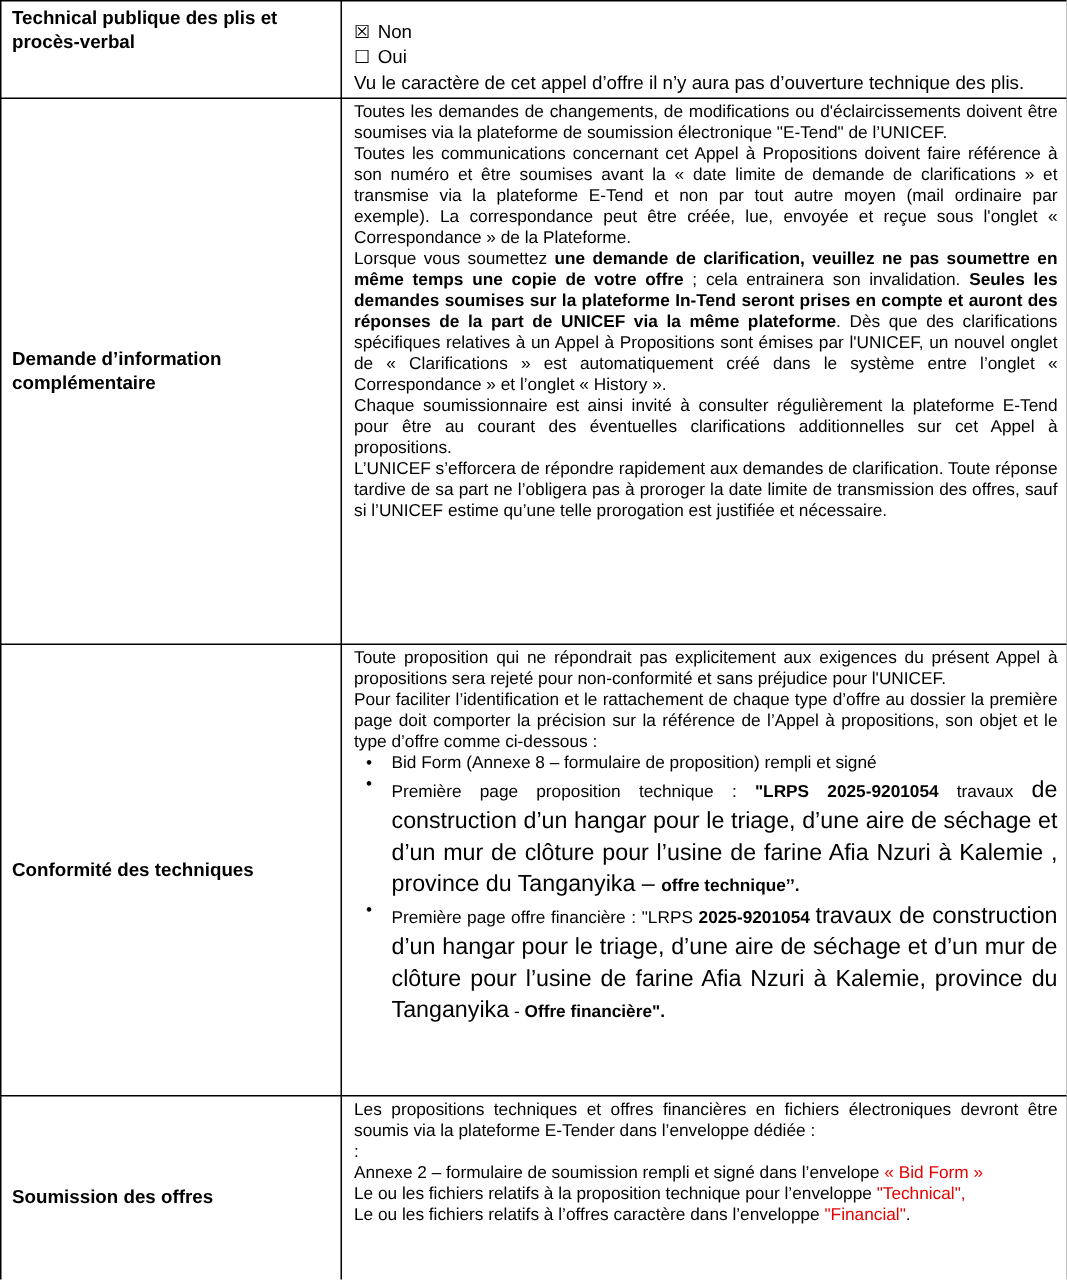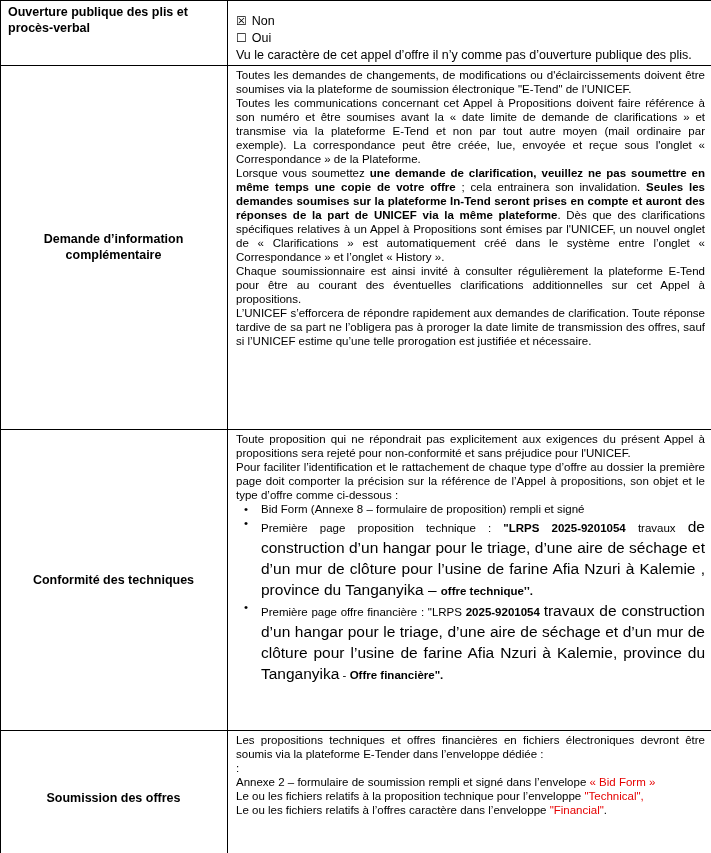--- a/index.html
+++ b/index.html
@@ -20,21 +20,21 @@
     vertical-align: top;
     overflow: hidden;
   }
   td.label-cell {
     font-weight: bold;
     font-size: 12.5px;
     line-height: 15.5px;
     padding: 4px 8px 4px 7px;
   }
   td.v-top { vertical-align: top; }
-  td.v-middle { vertical-align: middle; text-align: center; }
+  td.v-middle { vertical-align: middle; }
   td.content-cell {
     font-size: 11.5px;
     line-height: 14px;
     padding: 2px 6px 2px 8px;
   }
   td.content-cell.row1 {
     font-size: 12.5px;
     line-height: 16.8px;
     padding-top: 12px;
   }
@@ -63,26 +63,26 @@
 <body>
 
 <table class="doc">
   <colgroup>
     <col style="width:227px">
     <col style="width:484px">
   </colgroup>
   <tbody>
       <tr style="height:53px">
         <td class="label-cell v-top">
-          <div>Ouverture publique des plis et procès-verbal</div>
+          <div>Technical publique des plis et procès-verbal</div>
         </td>
         <td class="content-cell row1">
           <div class="blk line"><span class="cb-glyph">☒</span><span class="cb-label">Non</span></div>
           <div class="blk line"><span class="cb-glyph">☐</span><span class="cb-label">Oui</span></div>
-          <div class="blk line"><span class="run">Vu le caractère de cet appel d’offre il n’y comme pas d’ouverture publique des plis.</span></div>
+          <div class="blk line"><span class="run">Vu le caractère de cet appel d’offre il n’y aura pas d’ouverture technique des plis.</span></div>
         </td>
       </tr>
       <tr style="height:364px">
         <td class="label-cell v-middle">
           <div>Demande d’information complémentaire</div>
         </td>
         <td class="content-cell">
           <div class="blk p"><span class="run">Toutes les demandes de changements, de modifications ou d'éclaircissements doivent être soumises via la plateforme de soumission électronique "E-Tend" de l’UNICEF.</span></div>
           <div class="blk p"><span class="run">Toutes les communications concernant cet Appel à Propositions doivent faire référence à son numéro et être soumises avant la « date limite de demande de clarifications » et transmise via la plateforme E-Tend et non par tout autre moyen (mail ordinaire par exemple). La correspondance peut être créée, lue, envoyée et reçue sous l'onglet « Correspondance » de la Plateforme.</span></div>
           <div class="blk p"><span class="run">Lorsque vous soumettez </span><span class="run b">une demande de clarification, veuillez ne pas soumettre en même temps une copie de votre offre</span><span class="run"> ; cela entrainera son invalidation. </span><span class="run b">Seules les demandes soumises sur la plateforme In-Tend seront prises en compte et auront des réponses de la part de UNICEF via la même plateforme</span><span class="run">. Dès que des clarifications spécifiques relatives à un Appel à Propositions sont émises par l'UNICEF, un nouvel onglet de « Clarifications » est automatiquement créé dans le système entre l’onglet « Correspondance » et l’onglet « History ».</span></div>

